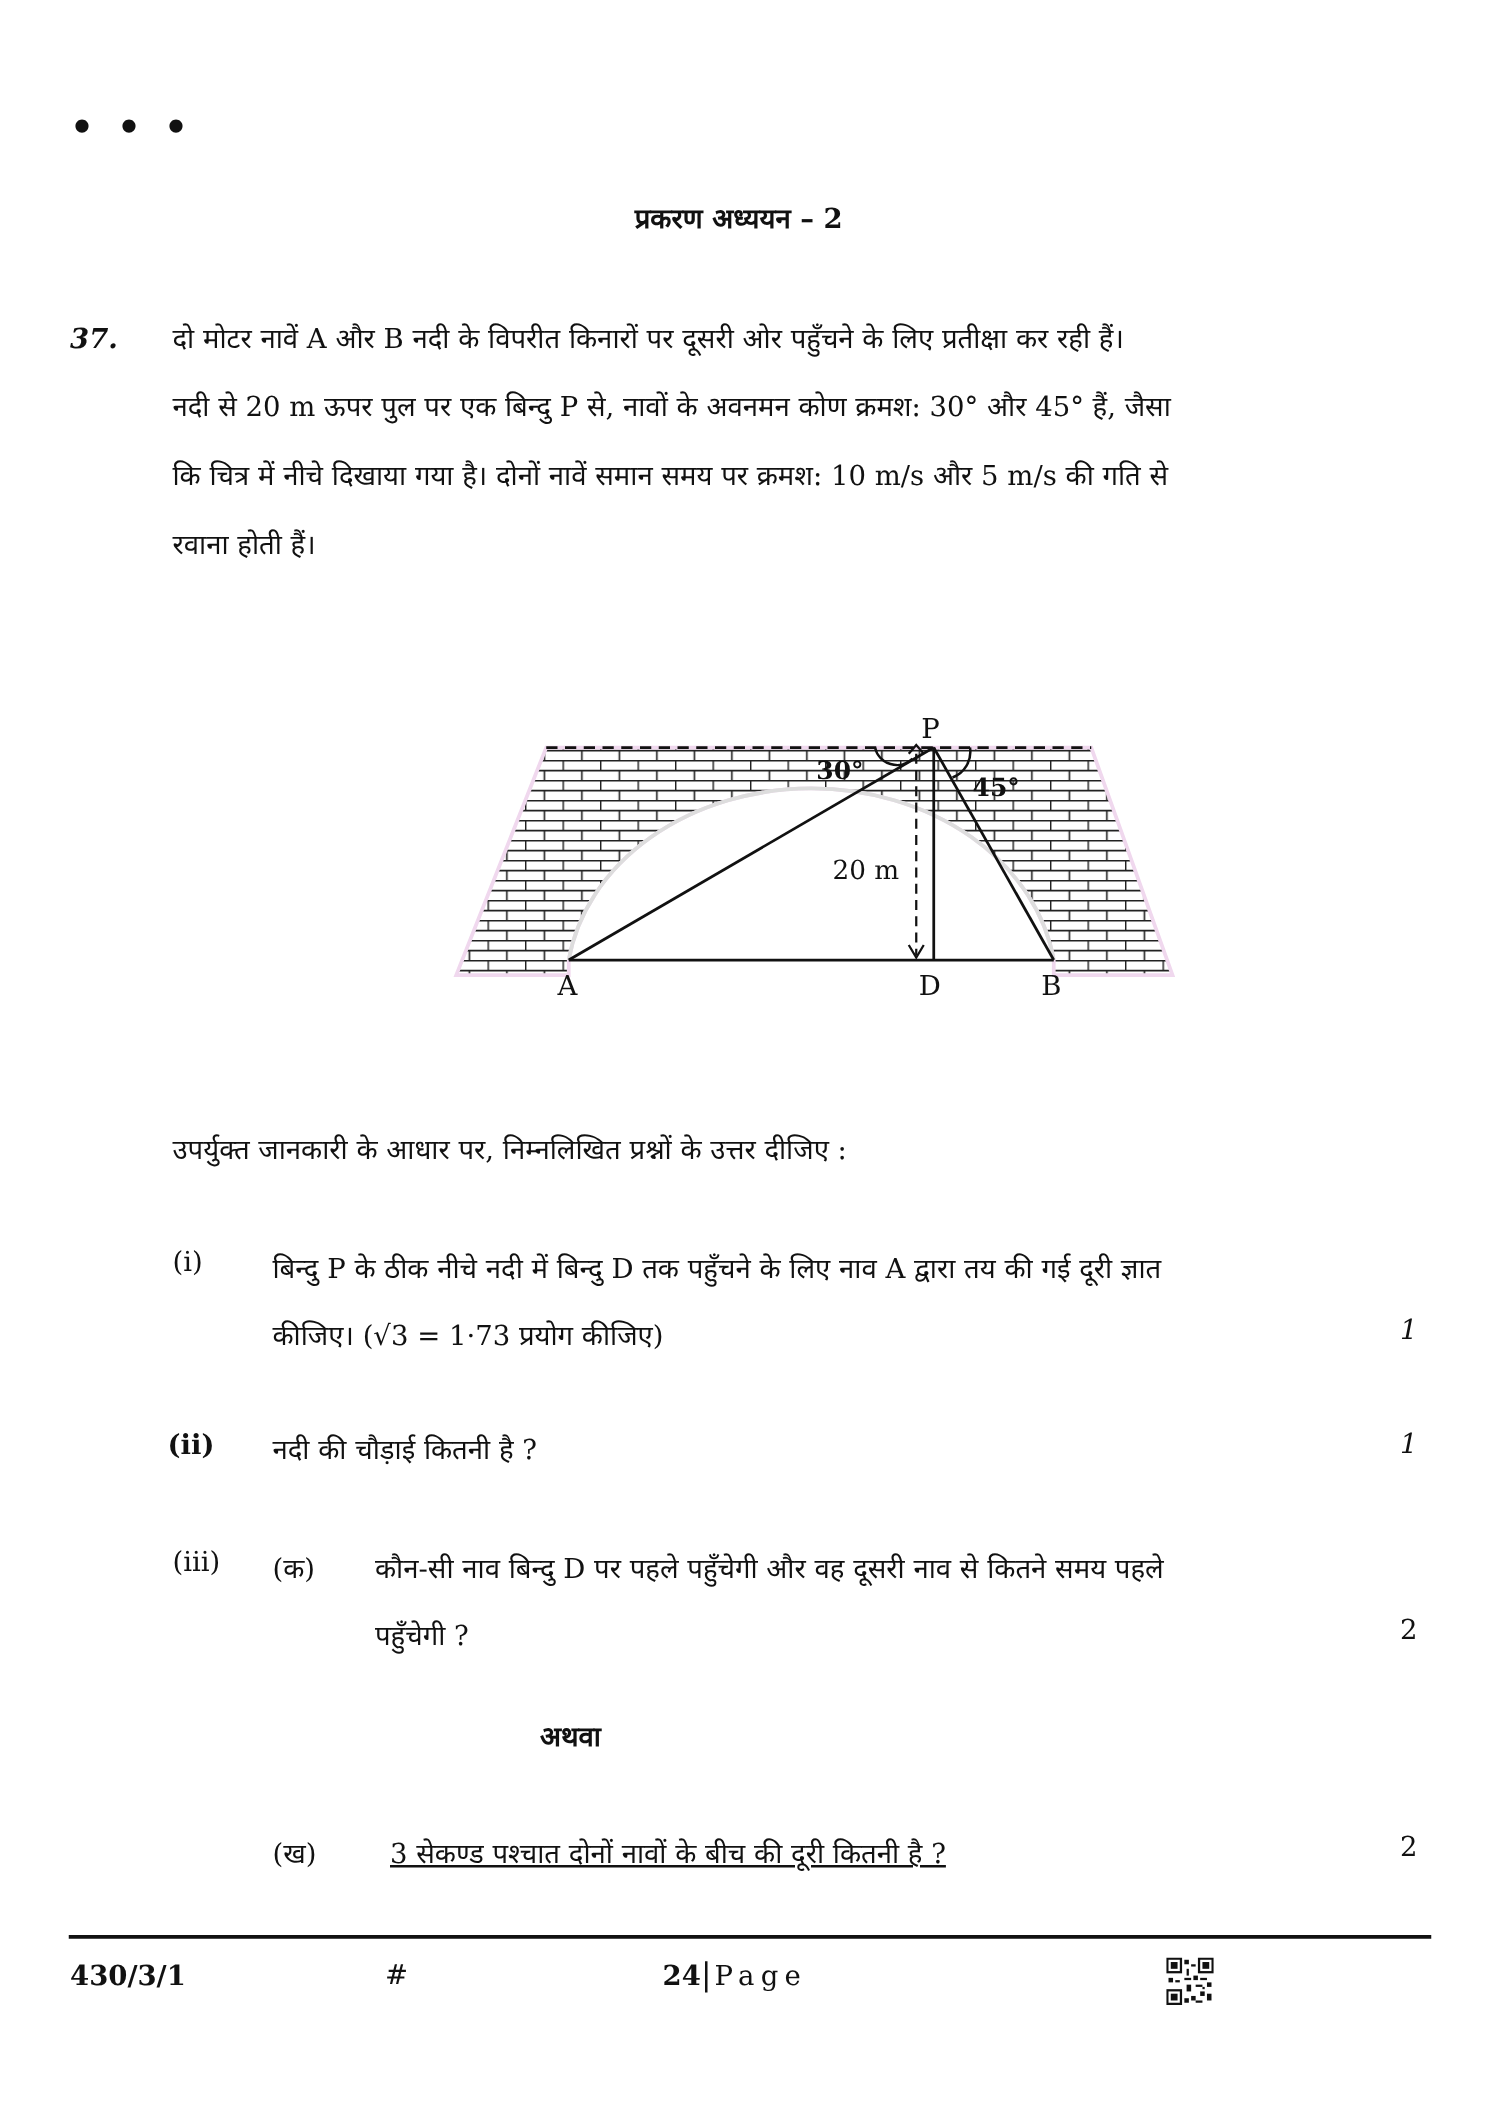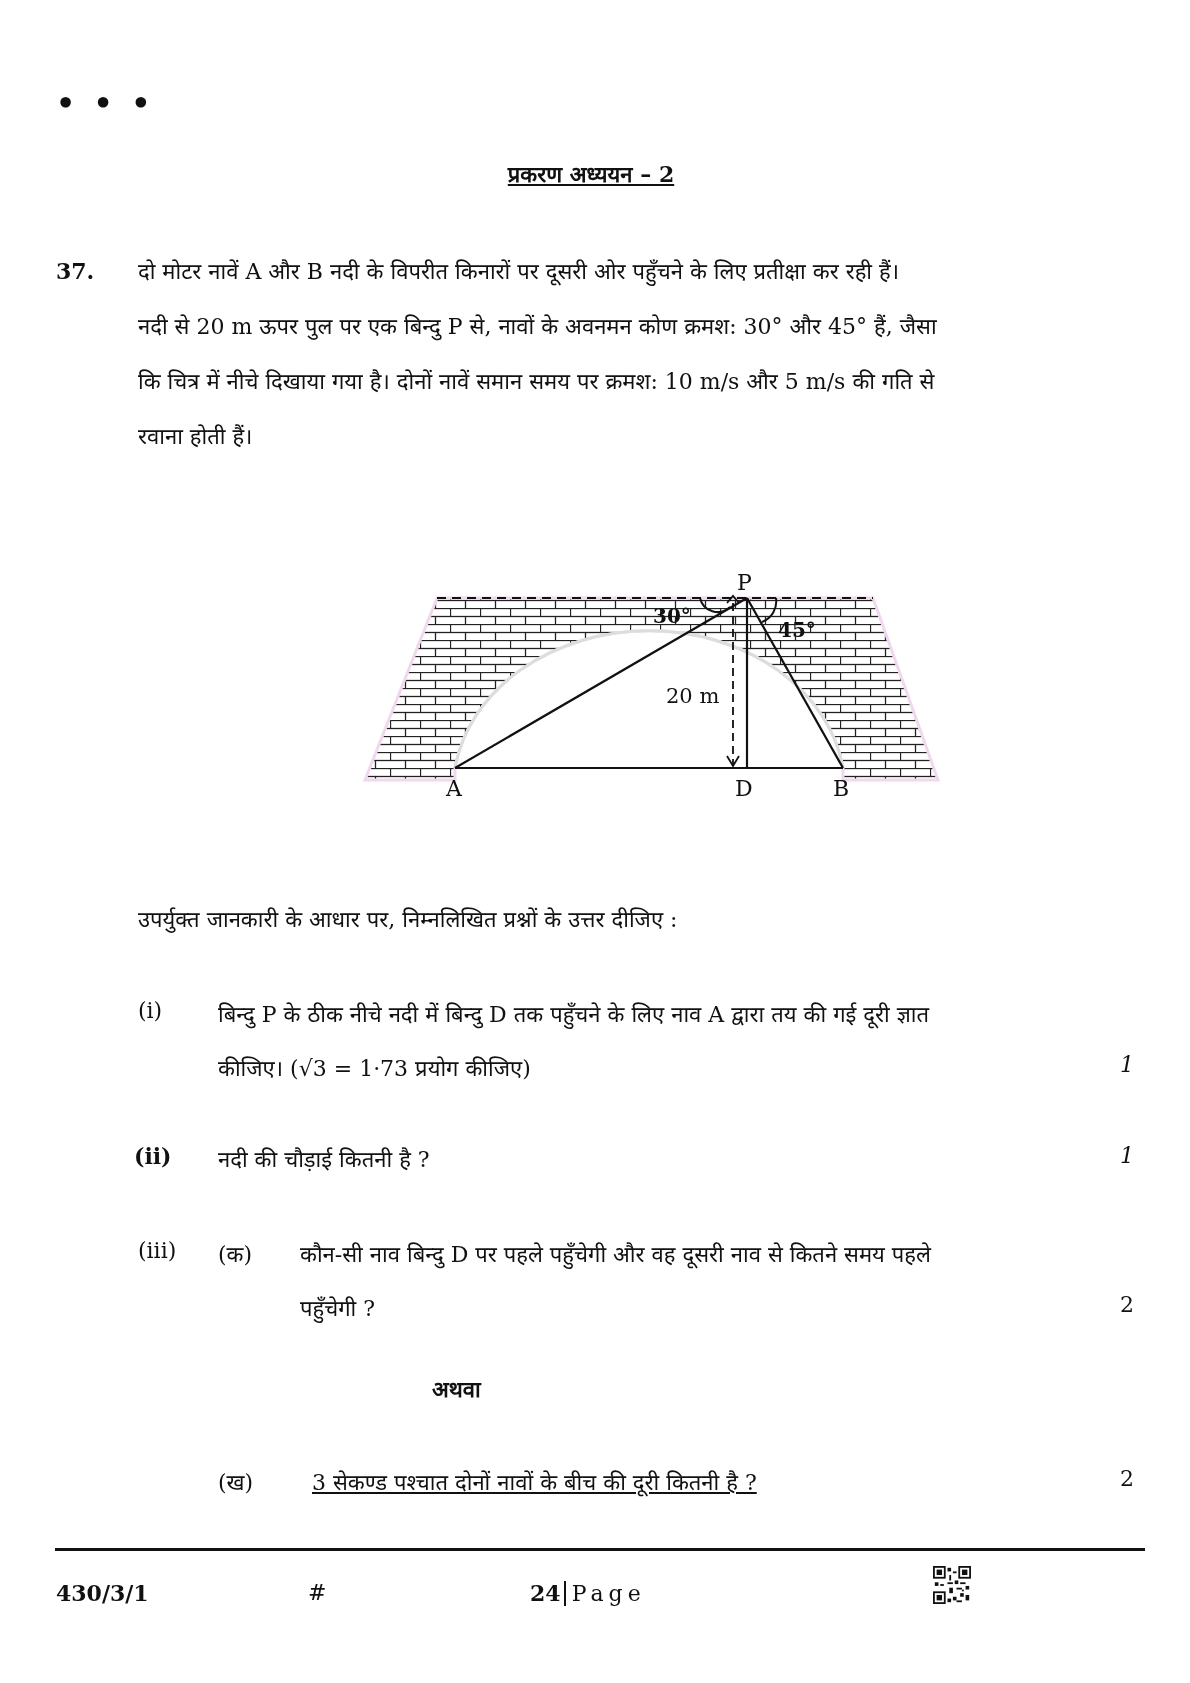--- a/index.html
+++ b/index.html
@@ -2,33 +2,33 @@
 <html><head>
 <meta charset="utf-8">
 <style>
   html, body { margin: 0; padding: 0; background: #ffffff; }
   body {
     width: 1190px; height: 1683px; position: relative; overflow: hidden;
     font-family: "DejaVu Serif", "Liberation Serif", serif; color: #111;
   }
   .abs { position: absolute; }
   .dots { left: 56px; top: 88px; font-size: 30px; letter-spacing: 4px; font-weight: bold; line-height: 30px; }
-  .section-title { left: 0; width: 1182px; top: 158px; text-align: center; font-size: 22px; font-weight: bold; text-decoration: underline; }
-  .qnum { left: 56px; top: 258px; font-size: 22px; font-weight: bold; }
+  .section-title { left: 0; width: 1182px; top: 158px; text-align: center; font-size: 22px; font-weight: bold; }
+  .qnum { left: 56px; top: 258px; font-size: 22px; font-weight: bold; font-style: italic; }
   .para { left: 138px; width: 940px; font-size: 22px; line-height: 55px; top: 244px; }
   .para .line { display: block; white-space: nowrap; }
   .diagram { left: 355px; top: 560px; width: 600px; height: 250px; }
   .intro { left: 138px; top: 903px; font-size: 22px; }
   .roman { font-size: 22px; }
   .sub { font-size: 22px; text-align: right; }
   .marks { font-size: 22px; font-style: italic; left: 1120px; }
   .marks.up { font-style: normal; }
   .or { left: 388px; top: 1373px; font-size: 22px; font-weight: bold; margin-left: 44px; }
   .rule { left: 55px; top: 1548px; width: 1090px; height: 3px; background: #111; }
-  .footer { top: 1568px; font-size: 22px; margin-top: 12px; }
+  .footer { top: 1568px; font-size: 22px; }
   .code { left: 56px; font-weight: bold; }
   .hash { left: 308px; }
   .pageno { left: 530px; }
   .pageno b { font-weight: bold; }
   .pageno .pg { letter-spacing: 5px; border-left: 2px solid #111; padding-left: 6px; margin-left: 3px; }
   .qr { left: 933px; top: 1566px; width: 38px; height: 38px; }
 </style>
 </head>
 <body>
 

